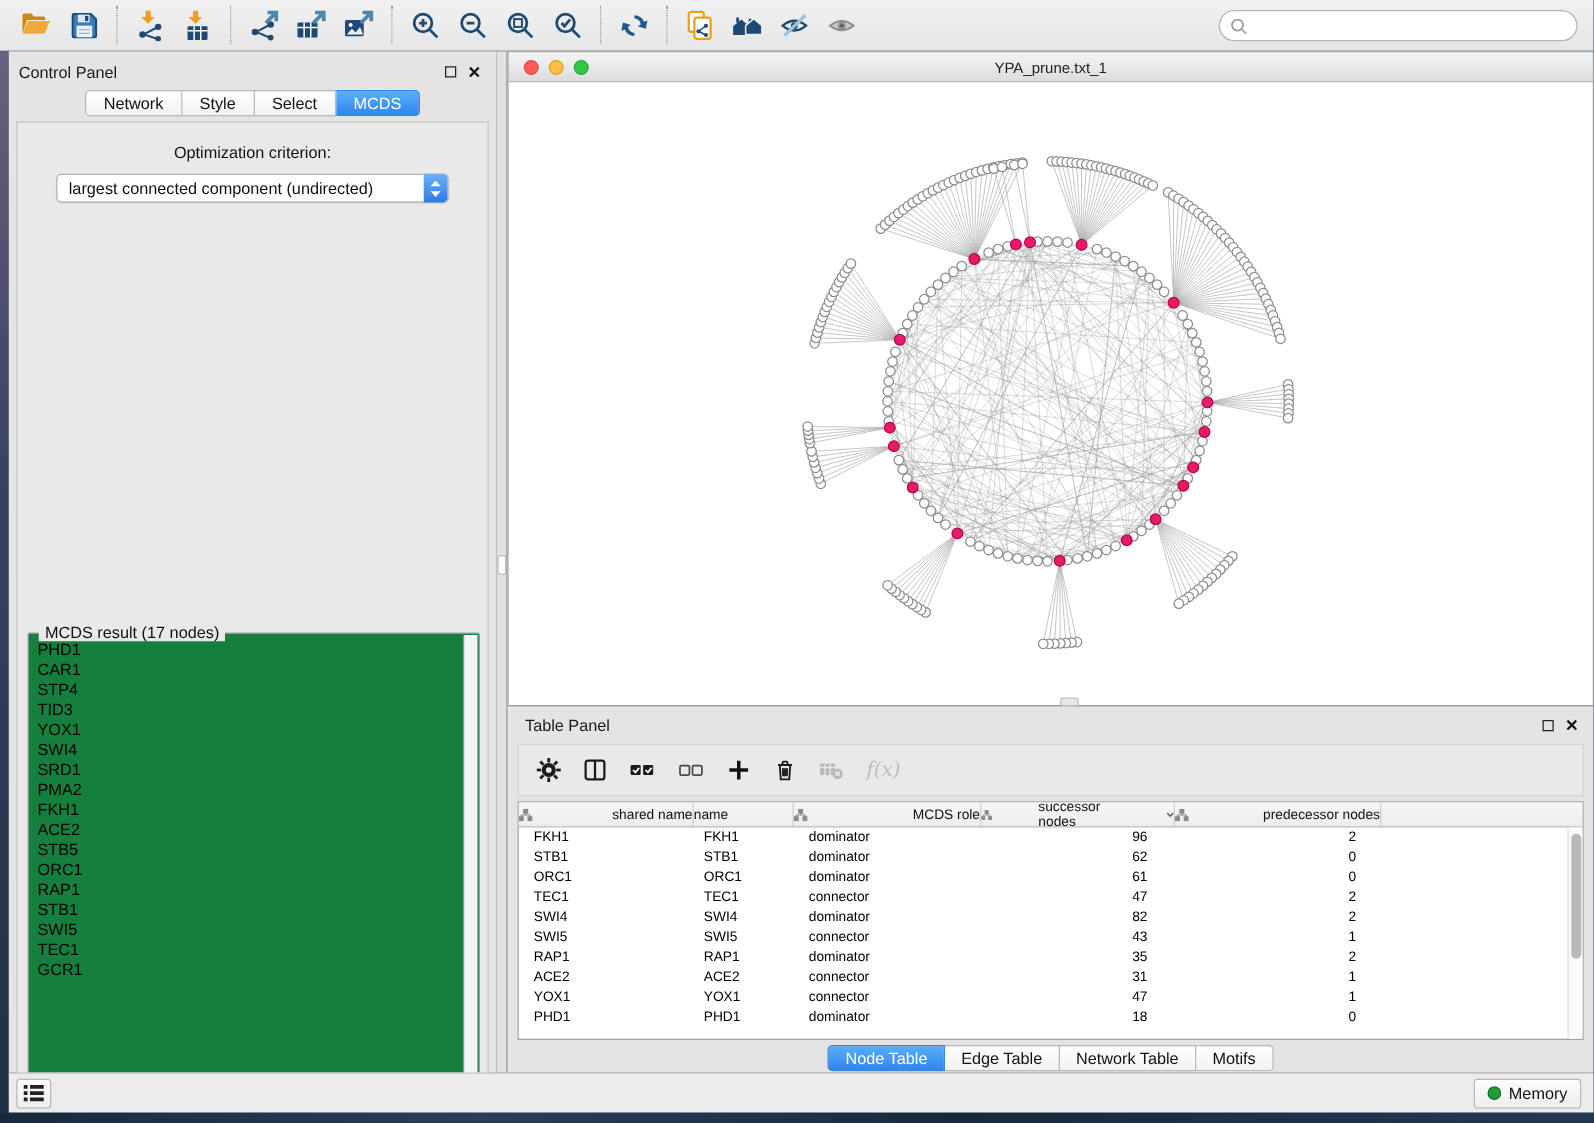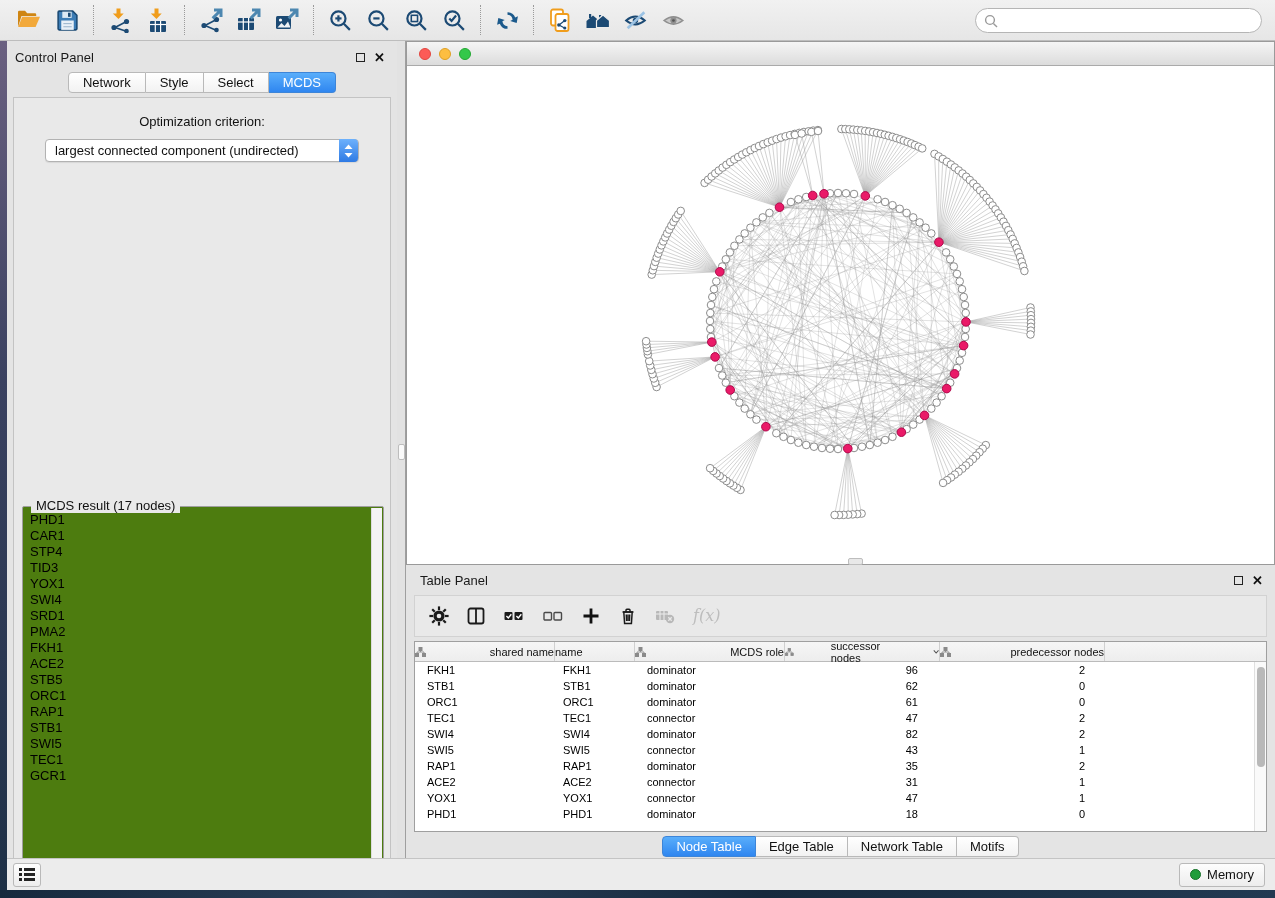--- a/index.html
+++ b/index.html
@@ -45,21 +45,21 @@
   .dropdown { position:relative; margin:10px auto 0; width:314px; height:23px; background:#fff;
     border:1px solid #b2b2b2; border-radius:4px; font-size:13px; color:#111;
     display:flex; align-items:center; padding-left:9px; box-shadow:0 1px 1px rgba(0,0,0,.08); }
   .dd-stepper { position:absolute; right:0; top:-1px; width:19px; height:23px; border-radius:0 4px 4px 0;
     background:linear-gradient(#6db1fc,#2e7ae4); display:flex; flex-direction:column; align-items:center; justify-content:center; gap:2px; }
   .btn-row { display:flex; justify-content:center; gap:13px; margin-top:13px; }
   .mac-btn { font-size:13px; color:#111; background:linear-gradient(#ffffff,#f0f0f0);
     border:1px solid #b5b5b5; border-radius:4px; padding:3px 16px; height:23px; }
   .mac-btn.focused { box-shadow:0 0 0 3px rgba(106,165,240,.65); border-color:#7aa8e0; }
   .groupbox { position:absolute; left:8px; top:408px; width:362px; height:371px;
-    background:#4d7c0f; border:1px solid #9f9f9f; border-radius:2px; }
+    background:#15803d; border:1px solid #9f9f9f; border-radius:2px; }
   .groupbox-label { position:absolute; top:-9px; left:8px; background:#e9e9e9; padding:0 5px;
     font-size:13px; color:#111; }
   .mcds-list { position:absolute; left:1px; top:3px; bottom:1px; right:12px; overflow:hidden;
     font-size:13px; color:#000; padding:2px 0 0 6px; }
   .mcds-list div { line-height:16px; }
   .list-scroll { position:absolute; right:1px; top:1px; bottom:1px; width:11px; background:#f4f4f4; border-left:1px solid #ddd; }
 
   
   .vsplit { position:absolute; left:397px; top:41px; width:9px; height:817px; background:#e2e2e2; border-right:1px solid #9f9f9f; }
   .vsplit .handle { position:absolute; top:403px; left:1px; width:7px; height:16px; background:#fafafa; border:1px solid #bdbdbd; border-radius:2px; }
@@ -342,20 +342,21 @@
 
 <div class="vsplit">
     <div class="handle"></div>
   </div>
 
 <div class="net-window">
   <div class="net-titlebar">
     <span class="tl red"></span>
     <span class="tl yellow"></span>
     <span class="tl green"></span>
+    <span class="net-title">YPA_prune.txt_1</span>
   </div>
   <svg class="net-canvas" viewBox="0 0 867 498">
       <g>
         <line x1="492.7" y1="142.8" x2="349.4" y2="156.4" stroke="#8f8f8f" stroke-opacity="0.3" stroke-width="0.8"></line>
         <line x1="355.8" y1="151.4" x2="470.6" y2="376.7" stroke="#8f8f8f" stroke-opacity="0.3" stroke-width="0.8"></line>
         <line x1="462.8" y1="379.0" x2="485.5" y2="139.2" stroke="#8f8f8f" stroke-opacity="0.3" stroke-width="0.8"></line>
         <line x1="318.8" y1="193.3" x2="550.0" y2="207.9" stroke="#8f8f8f" stroke-opacity="0.3" stroke-width="0.8"></line>
         <line x1="343.4" y1="161.7" x2="534.6" y2="330.2" stroke="#8f8f8f" stroke-opacity="0.3" stroke-width="0.8"></line>
         <line x1="304.0" y1="271.0" x2="399.2" y2="379.0" stroke="#8f8f8f" stroke-opacity="0.3" stroke-width="0.8"></line>
         <line x1="318.8" y1="316.7" x2="431.0" y2="127.0" stroke="#8f8f8f" stroke-opacity="0.3" stroke-width="0.8"></line>

